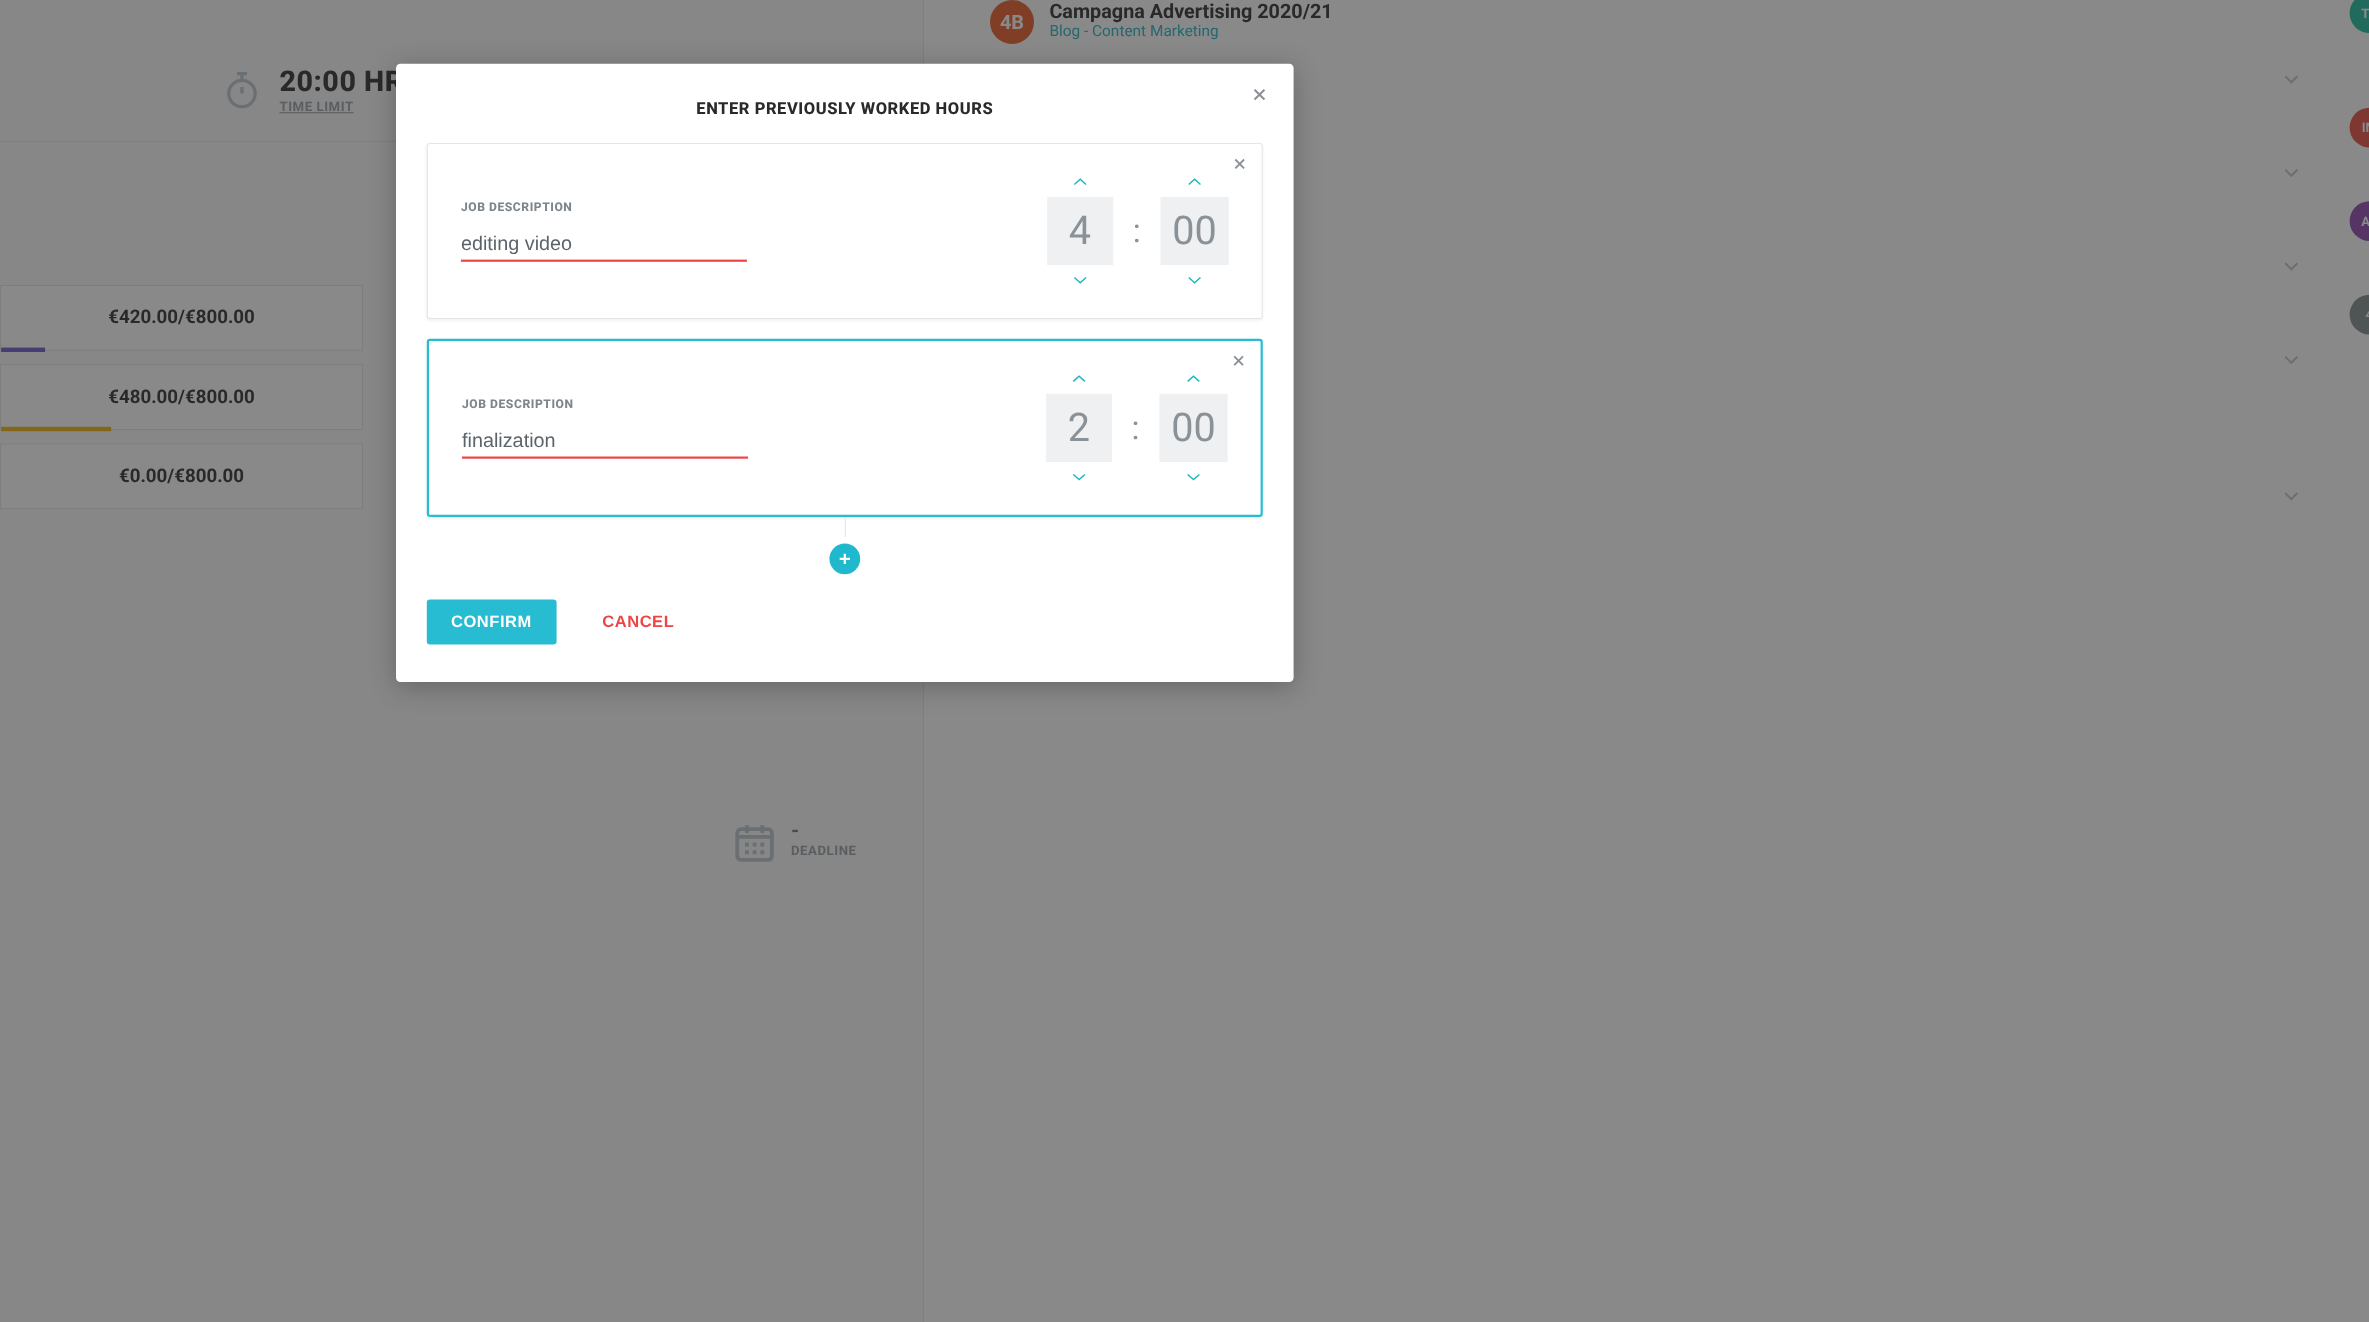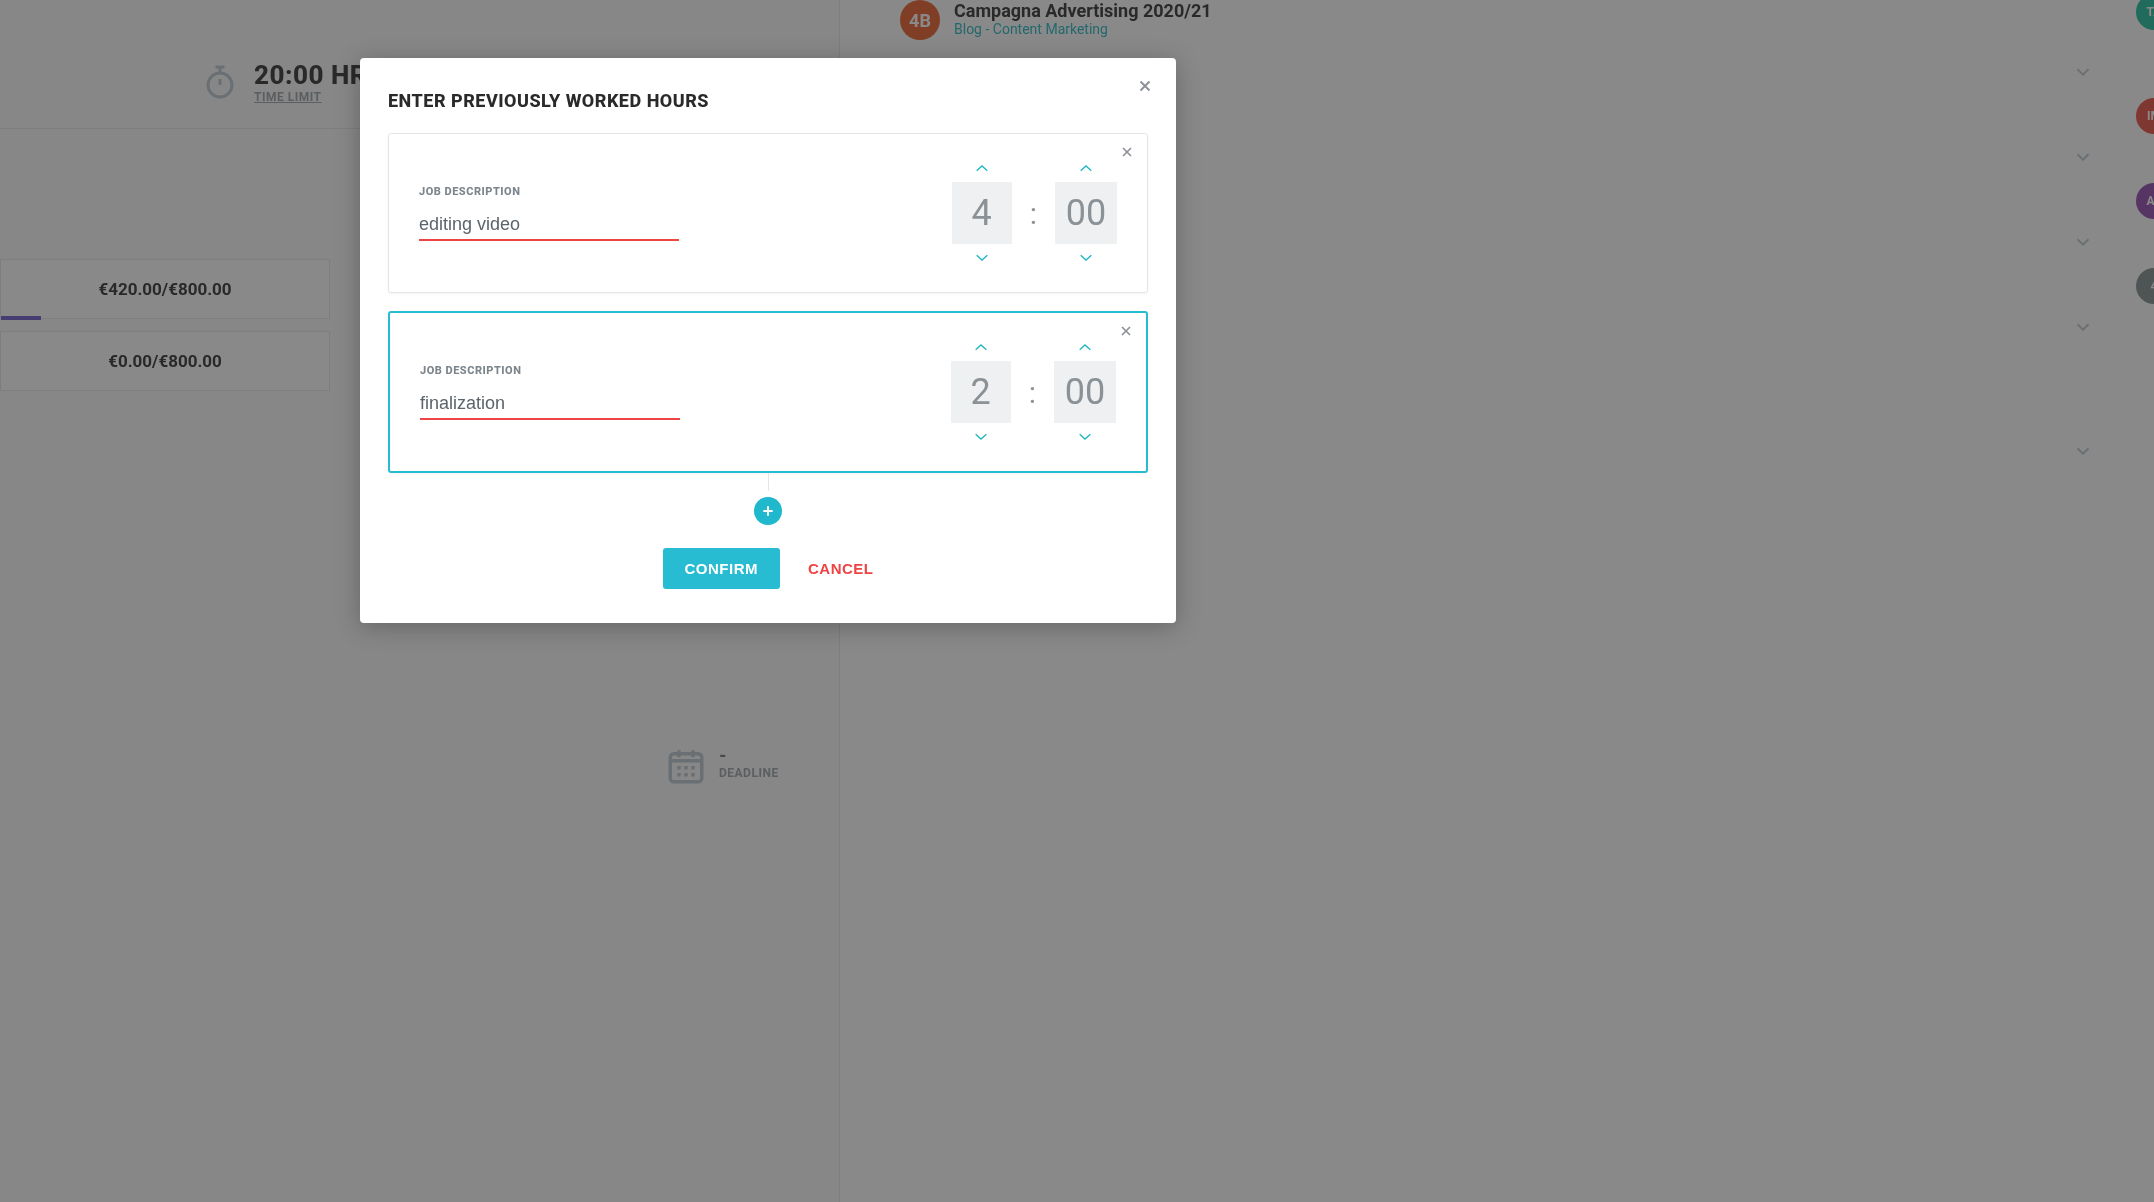--- a/index.html
+++ b/index.html
@@ -44,21 +44,21 @@
   .chev-row{height:44px;display:flex;align-items:center;justify-content:flex-end;padding-right:60px;color:#b9c6cc;}
   .chev-row svg{width:22px;height:22px;}
 
   
   .dim{position:absolute;inset:0;background:rgba(40,40,40,0.55);}
 
   
   .modal{position:absolute;left:360px;top:58px;width:816px;background:#fff;border-radius:4px;box-shadow:0 4px 24px rgba(0,0,0,0.25);padding:24px 28px 34px;}
   .modal-close{position:absolute;top:18px;right:22px;color:#8a9096;cursor:pointer;font-size:20px;}
   .modal-close svg{width:18px;height:18px;}
-  .modal-title{text-align:left;font-size:18px;font-weight:800;color:#2a2a2a;letter-spacing:0.5px;margin:8px 0 22px;}
+  .modal-title{text-align:center;font-size:15px;font-weight:800;color:#2a2a2a;letter-spacing:0.5px;margin:8px 0 22px;}
 
   .entry-card{border:1px solid #e2e6e9;border-radius:3px;padding:26px 30px 26px 30px;position:relative;margin-bottom:18px;display:flex;align-items:center;gap:40px;box-shadow:0 1px 3px rgba(0,0,0,0.05);}
   .entry-card.active{border:2px solid #26bdd3;}
   .entry-close{position:absolute;top:10px;right:12px;color:#8a9096;cursor:pointer;}
   .entry-close svg{width:16px;height:16px;}
   .desc-block{flex:0 0 260px;}
   .desc-label{font-size:11px;font-weight:800;color:#7d858c;letter-spacing:0.5px;margin-bottom:12px;}
   .desc-input{width:100%;border:none;border-bottom:2px solid #ef4444;font-size:18px;color:#5c646b;padding:4px 0;outline:none;background:transparent;}
 
   .time-block{margin-left:auto;display:flex;align-items:center;gap:18px;}
@@ -68,21 +68,21 @@
   .colon{font-size:30px;color:#8a9298;}
   .chev-btn{color:#1fb6c1;cursor:pointer;display:flex;align-items:center;justify-content:center;width:24px;height:16px;}
   .chev-btn svg{width:16px;height:10px;}
 
   .add-line{position:relative;height:1px;}
   .add-line::before{content:"";position:absolute;left:50%;top:-18px;width:1px;height:18px;background:#e2e6e9;}
   .add-line::after{content:"";position:absolute;left:50%;top:34px;width:1px;height:18px;background:#e2e6e9;display:none;}
   .add-btn{position:absolute;left:50%;top:6px;transform:translateX(-50%);width:28px;height:28px;border-radius:50%;background:#20b8cc;display:flex;align-items:center;justify-content:center;color:#fff;cursor:pointer;}
   .add-btn svg{width:16px;height:16px;}
 
-  .modal-actions{display:flex;justify-content:center;gap:28px;margin-top:56px;}
+  .modal-actions{display:flex;gap:42px;margin-top:56px;}
   .btn-confirm{background:#27bcd1;color:#fff;border:none;font-size:15px;font-weight:800;letter-spacing:0.5px;padding:12px 22px;border-radius:3px;cursor:pointer;}
   .btn-cancel{background:transparent;border:none;color:#ef4444;font-size:15px;font-weight:800;letter-spacing:0.5px;cursor:pointer;}
 </style>
 </head>
 <body>
 
 <div class="bg">
 
   <div class="bg-left">
     <div class="time-limit-row">
@@ -99,20 +99,24 @@
         <div class="sub">TIME LIMIT</div>
       </div>
     </div>
 
     <div class="budget-list">
       <div class="budget-row">
         <span class="txt">€420.00/€800.00</span>
         <span class="bar purple"></span>
       </div>
       <div class="budget-row">
+        <span class="txt">€480.00/€800.00</span>
+        <span class="bar yellow"></span>
+      </div>
+      <div class="budget-row">
         <span class="txt">€0.00/€800.00</span>
       </div>
     </div>
 
     <div class="deadline-block">
       <span class="cal-icon">
         <svg viewBox="0 0 24 24" fill="none" stroke="currentColor" stroke-width="2">
             <rect x="3" y="5" width="18" height="16" rx="2"></rect>
             <path d="M3 9h18"></path>
             <path d="M8 3v4M16 3v4"></path>

